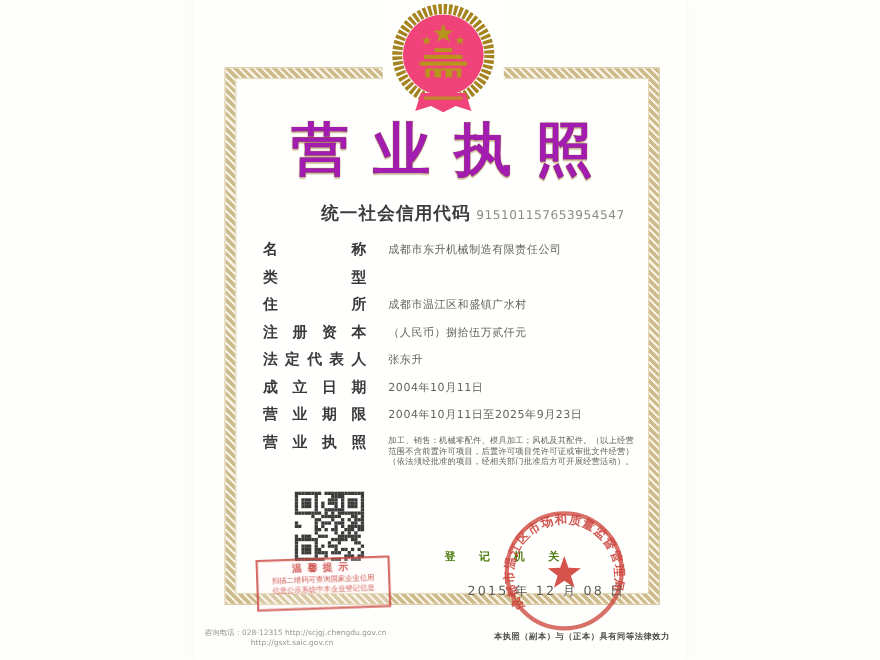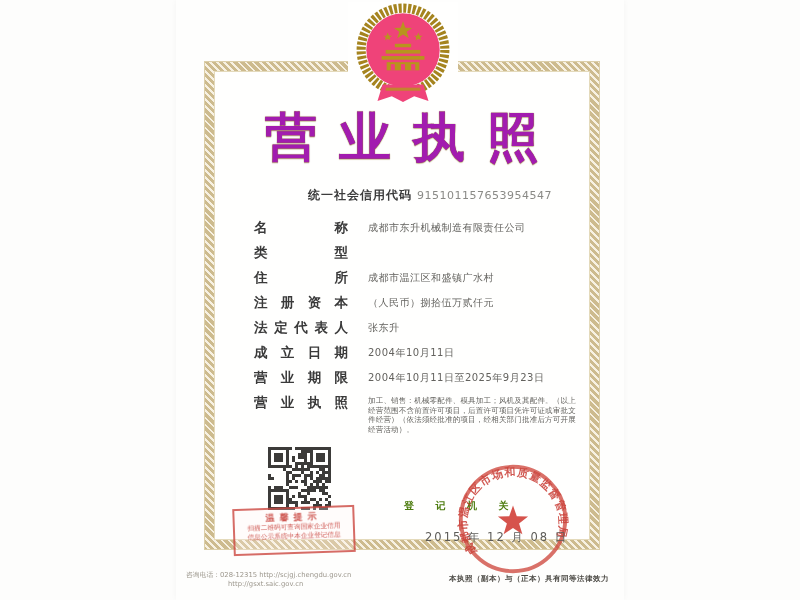--- a/index.html
+++ b/index.html
@@ -41,33 +41,33 @@
     text-shadow:0 1px 1px rgba(120,85,0,0.35), 0 0 1px #7a5c00;
     filter:blur(0.3px);
     z-index:6;
   }
   
   .credit-line {
     position:absolute; left:205px; top:184px; width:394px;
     text-align:center; transform:translateX(28px);
     z-index:6; white-space:nowrap;
   }
-  .credit-label { font-size:12px; font-weight:bold; color:#3c3c3c; letter-spacing:1px; }
+  .credit-label { font-size:16px; font-weight:bold; color:#3c3c3c; letter-spacing:1px; }
   .credit-value { font-size:11px; color:#8a8a86; letter-spacing:0.5px; filter:blur(0.4px); }
   
   .fields {
     position:absolute; left:239px; top:219px; width:340px; z-index:6;
     display:flex; flex-direction:column; gap:8px;
   }
   .field-row { display:flex; align-items:flex-start; min-height:17px; }
   .field-label {
     width:94px; flex:0 0 94px;
     font-size:13.5px; font-weight:bold; color:#3a3a3a;
     text-align:justify; text-align-last:justify;
-    line-height:17px; filter:blur(0.25px);margin-left:15px;
+    line-height:17px; filter:blur(0.25px);
   }
   .field-value {
     margin-left:20px; flex:1;
     font-size:10px; color:#63625e; line-height:13px;
     letter-spacing:0.5px; filter:blur(0.45px); padding-top:2px;
   }
   .field-value.small { font-size:7.5px; line-height:9.5px; letter-spacing:0.2px; }
   
   .qr {
     position:absolute; left:268px; top:447px; width:63px; height:63px;

